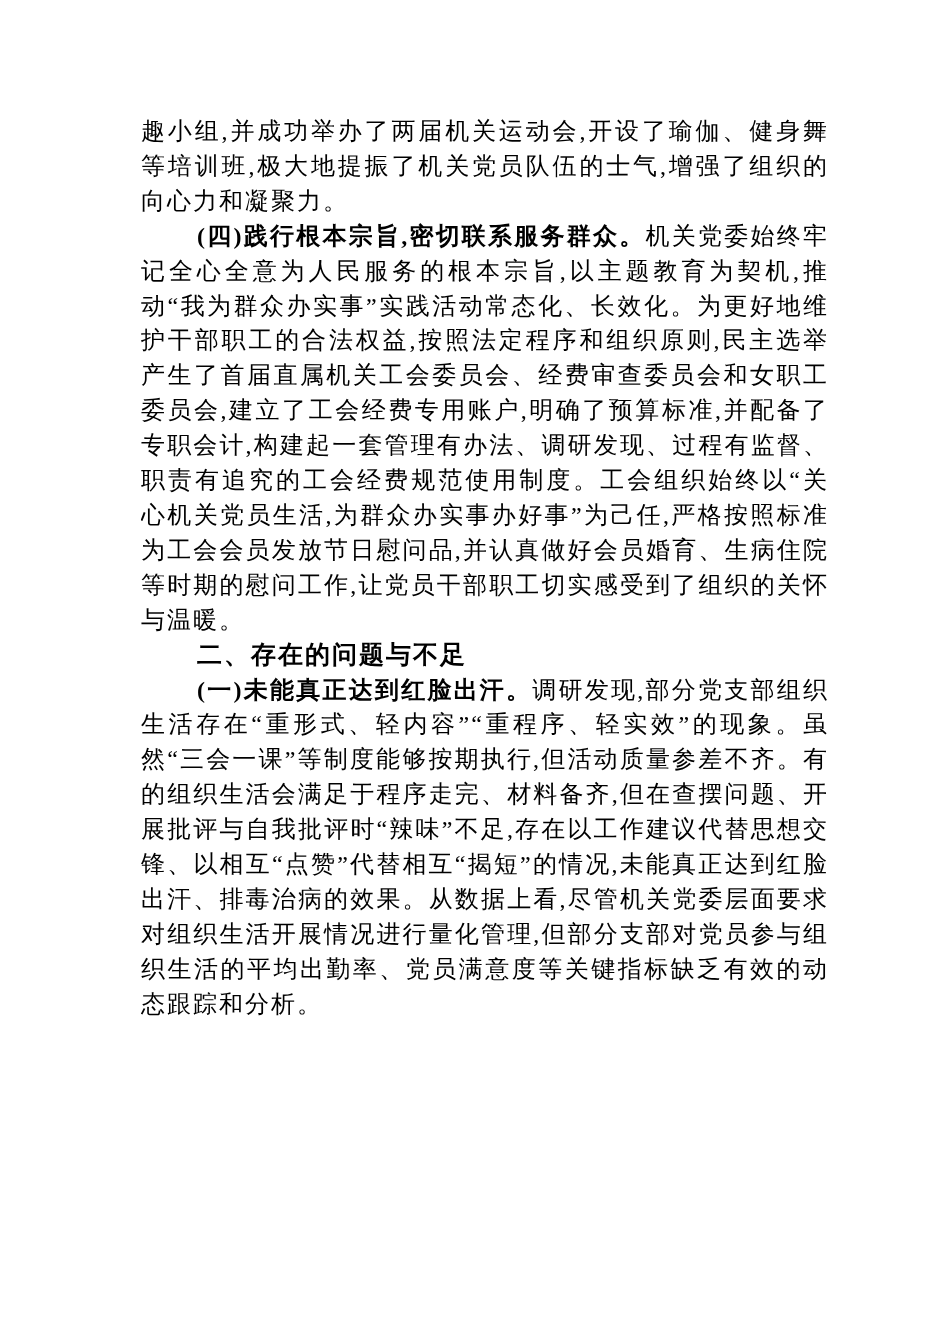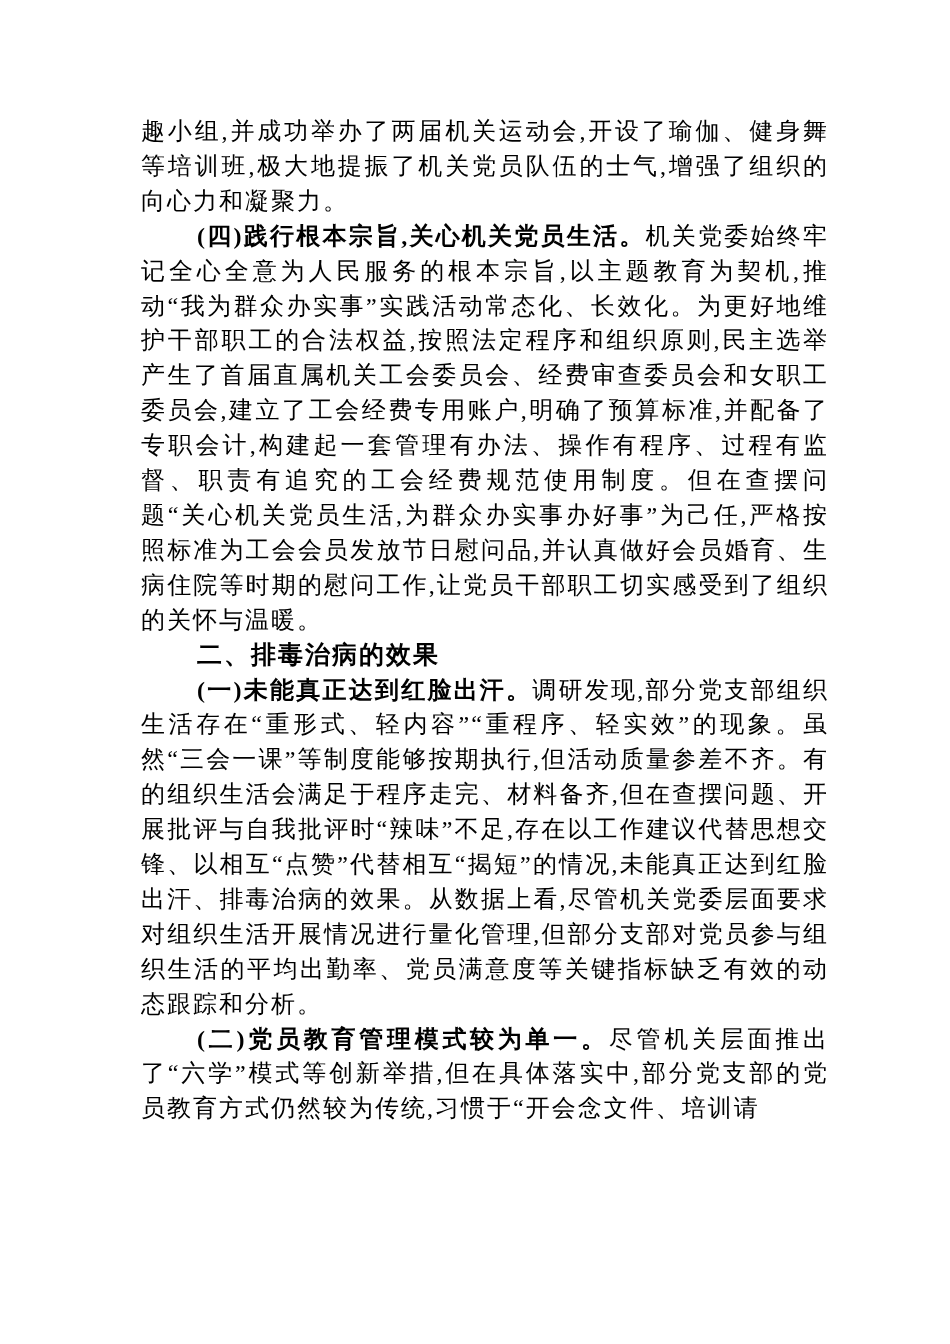--- a/index.html
+++ b/index.html
@@ -58,23 +58,22 @@
   }
 </style>
 </head>
 <body>
 
 <div class="page">
   <div class="content">
 
     <p class="para"><span>趣小组,并成功举办了两届机关运动会,开设了瑜伽、健身舞等培训班,极大地提振了机关党员队伍的士气,增强了组织的向心力和凝聚力。</span></p>
 
-    <p class="para indent"><span class="lead">(四)践行根本宗旨,关心机关党员生活。</span><span>机关党委始终牢记全心全意为人民服务的根本宗旨,以主题教育为契机,推动“我为群众办实事”实践活动常态化、长效化。为更好地维护干部职工的合法权益,按照法定程序和组织原则,民主选举产生了首届直属机关工会委员会、经费审查委员会和女职工委员会,建立了工会经费专用账户,明确了预算标准,并配备了专职会计,构建起一套管理有办法、操作有程序、过程有监督、职责有追究的工会经费规范使用制度。但在查摆问题“关心机关党员生活,为群众办实事办好事”为己任,严格按照标准为工会会员发放节日慰问品,并认真做好会员婚育、生病住院等时期的慰问工作,让党员干部职工切实感受到了组织的关怀与温暖。</span></p>
+    <p class="para indent"><span class="lead">(四)践行根本宗旨,密切联系服务群众。</span><span>机关党委始终牢记全心全意为人民服务的根本宗旨,以主题教育为契机,推动“我为群众办实事”实践活动常态化、长效化。为更好地维护干部职工的合法权益,按照法定程序和组织原则,民主选举产生了首届直属机关工会委员会、经费审查委员会和女职工委员会,建立了工会经费专用账户,明确了预算标准,并配备了专职会计,构建起一套管理有办法、调研发现、过程有监督、职责有追究的工会经费规范使用制度。工会组织始终以“关心机关党员生活,为群众办实事办好事”为己任,严格按照标准为工会会员发放节日慰问品,并认真做好会员婚育、生病住院等时期的慰问工作,让党员干部职工切实感受到了组织的关怀与温暖。</span></p>
 
-    <p class="heading"><span>二、排毒治病的效果</span></p>
+    <p class="heading"><span>二、存在的问题与不足</span></p>
 
 
     <p class="para indent"><span class="lead">(一)未能真正达到红脸出汗。</span><span>调研发现,部分党支部组织生活存在“重形式、轻内容”“重程序、轻实效”的现象。虽然“三会一课”等制度能够按期执行,但活动质量参差不齐。有的组织生活会满足于程序走完、材料备齐,但在查摆问题、开展批评与自我批评时“辣味”不足,存在以工作建议代替思想交锋、以相互“点赞”代替相互“揭短”的情况,未能真正达到红脸出汗、排毒治病的效果。从数据上看,尽管机关党委层面要求对组织生活开展情况进行量化管理,但部分支部对党员参与组织生活的平均出勤率、党员满意度等关键指标缺乏有效的动态跟踪和分析。</span></p>
 
-    <p class="para indent"><span class="lead">(二)党员教育管理模式较为单一。</span><span>尽管机关层面推出了“六学”模式等创新举措,但在具体落实中,部分党支部的党员教育方式仍然较为传统,习惯于“开会念文件、培训请</span></p>
 
   </div>
 </div>
 
 </body></html>

